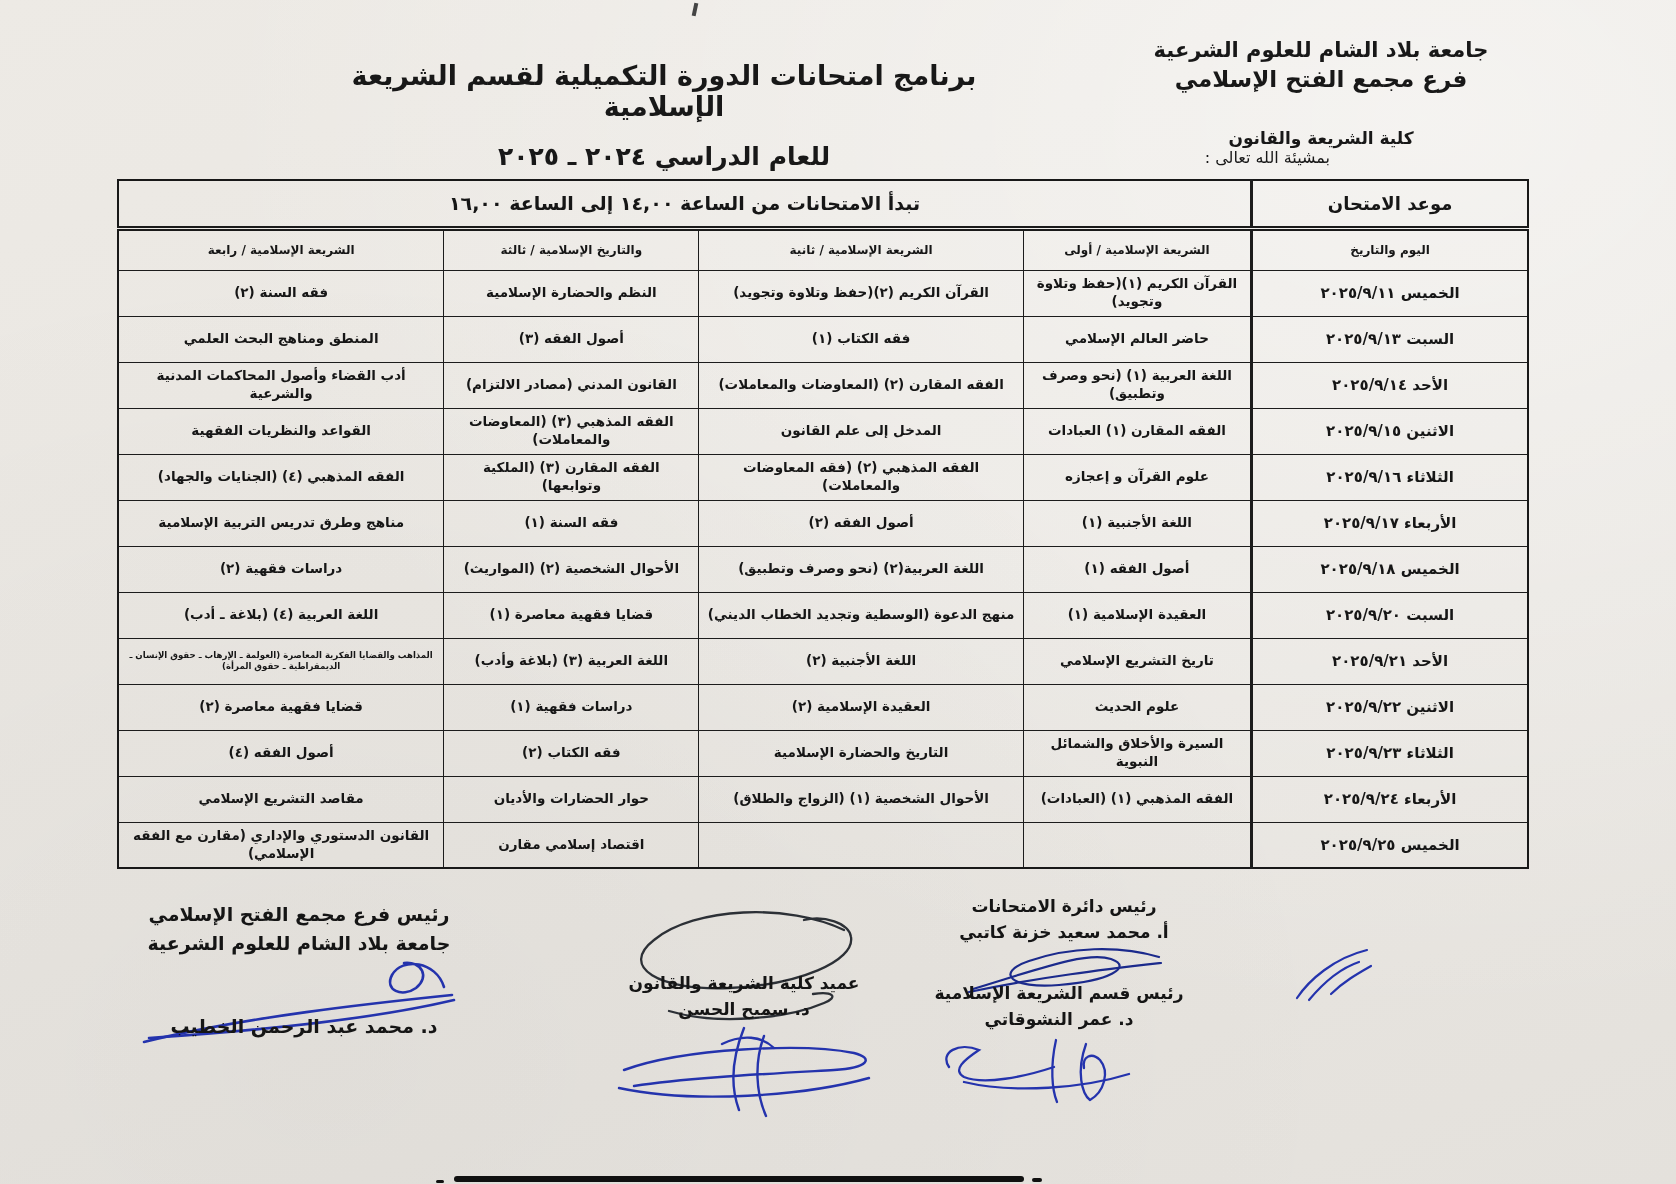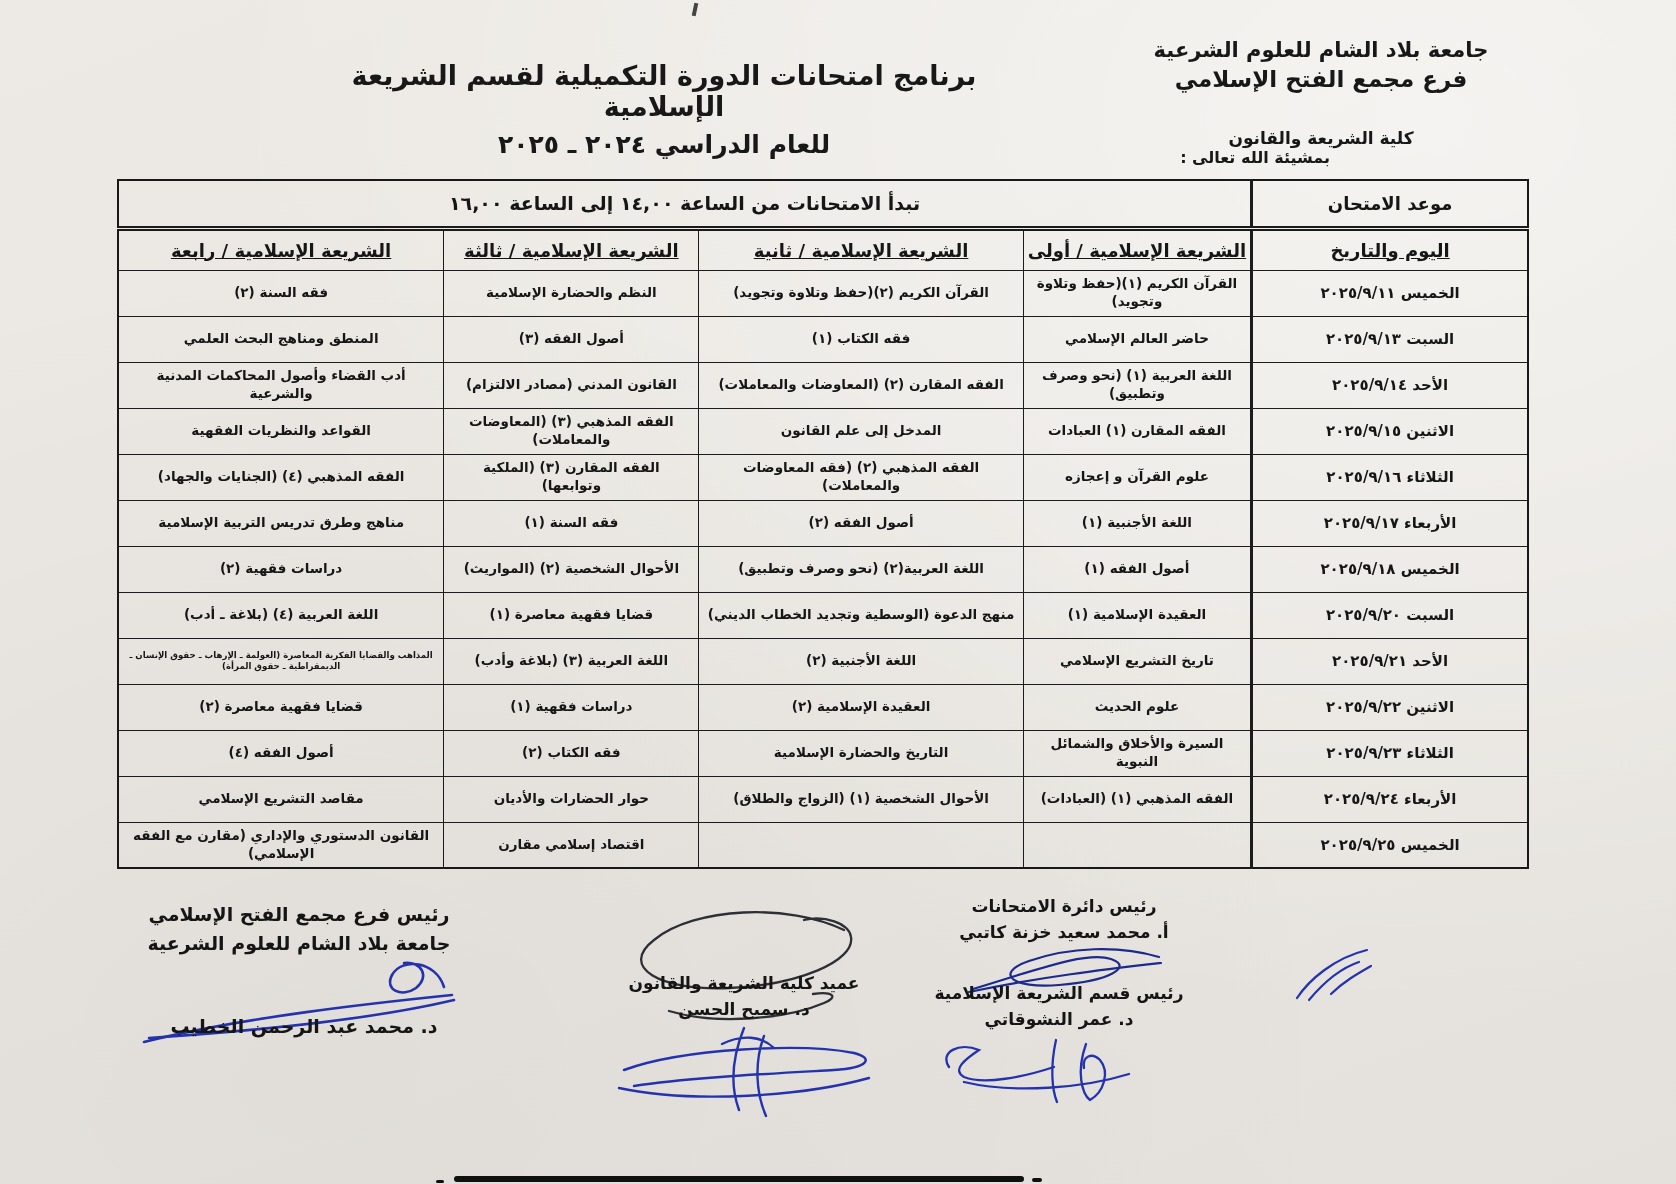--- a/index.html
+++ b/index.html
@@ -15,36 +15,36 @@
       radial-gradient(ellipse at 85% 10%, rgba(255,255,255,0.5), transparent 60%),
       linear-gradient(160deg,#edeae5 0%,#e9e6e1 55%,#e4e1dc 100%);
     color:#181818;
     padding-left:16px;
   }
   
   .letterhead{position:absolute;top:36px;right:185px;width:340px;text-align:center;font-weight:bold;line-height:1.35;}
   .lh1{font-size:21px;}
   .lh2{font-size:23px;}
   .lh3{font-size:17px;margin-top:32px;}
-  .basmala{position:absolute;top:148px;right:346px;font-size:16px;font-weight:bold;}
+  .basmala{position:absolute;top:148px;right:346px;font-size:16px;font-weight:normal;}
   
   .title-block{position:absolute;top:60px;left:335px;width:690px;text-align:center;font-weight:bold;}
   .t1{font-size:27px;letter-spacing:0.5px;}
-  .t2{font-size:25px;margin-top:8px;letter-spacing:1px;}
+  .t2{font-size:25px;margin-top:20px;letter-spacing:1px;}
   
   .tbl-wrap{position:absolute;top:179px;left:133px;width:1412px;}
   table{border-collapse:collapse;table-layout:fixed;width:100%;background:transparent;}
   td,th{border:1.6px solid #1c1c1c;vertical-align:middle;text-align:center;font-weight:bold;color:#161616;overflow:hidden;}
   table{border:2.5px solid #181818;}
   tr.banner-row{height:48px;}
   tr.banner-row td{border-bottom:5px double #1a1a1a;}
   .banner-cell{font-size:19px;}
   .exam-time-cell{font-size:18px;}
   tr.colhdr-row{height:42px;}
-  tr.colhdr-row th{font-size:18px;text-decoration:underline;}
+  tr.colhdr-row th{font-size:12px;}
   tbody tr{height:46px;}
   .date-cell{font-size:15px;border-left-width:3px;}
   .date-hdr{font-size:15px;border-left-width:3px;}
   .exam-time-cell{border-left-width:3px;}
   .subject-cell{font-size:13.5px;line-height:1.3;padding:2px 8px;}
   .subject-cell.tiny{font-size:8.6px;padding:2px 3px;}
   
   .sig-text{position:absolute;text-align:center;font-weight:bold;color:#151515;line-height:1.55;font-size:17px;}
   .sig-text.big{font-size:19px;line-height:1.5;}
   .sig-svg{position:absolute;pointer-events:none;}
@@ -79,21 +79,21 @@
       </colgroup>
       <thead>
         <tr class="banner-row">
           <td class="exam-time-cell">موعد الامتحان</td>
           <td class="banner-cell" colspan="4">تبدأ الامتحانات من الساعة ١٤,٠٠ إلى الساعة ١٦,٠٠</td>
         </tr>
         <tr class="colhdr-row">
           <th class="date-hdr">اليوم والتاريخ</th>
           <th>الشريعة الإسلامية / أولى</th>
           <th>الشريعة الإسلامية / ثانية</th>
-          <th>الشريعة الإسلامية / ثالثة</th>
+          <th>والتاريخ الإسلامية / ثالثة</th>
           <th>الشريعة الإسلامية / رابعة</th>
         </tr>
       </thead>
       <tbody>
           <tr>
             <td class="date-cell">الخميس ٢٠٢٥/٩/١١</td>
             <td class="subject-cell">القرآن الكريم (١)(حفظ وتلاوة وتجويد)</td>
             <td class="subject-cell">القرآن الكريم (٢)(حفظ وتلاوة وتجويد)</td>
             <td class="subject-cell">النظم والحضارة الإسلامية</td>
             <td class="subject-cell">فقه السنة (٢)</td>

